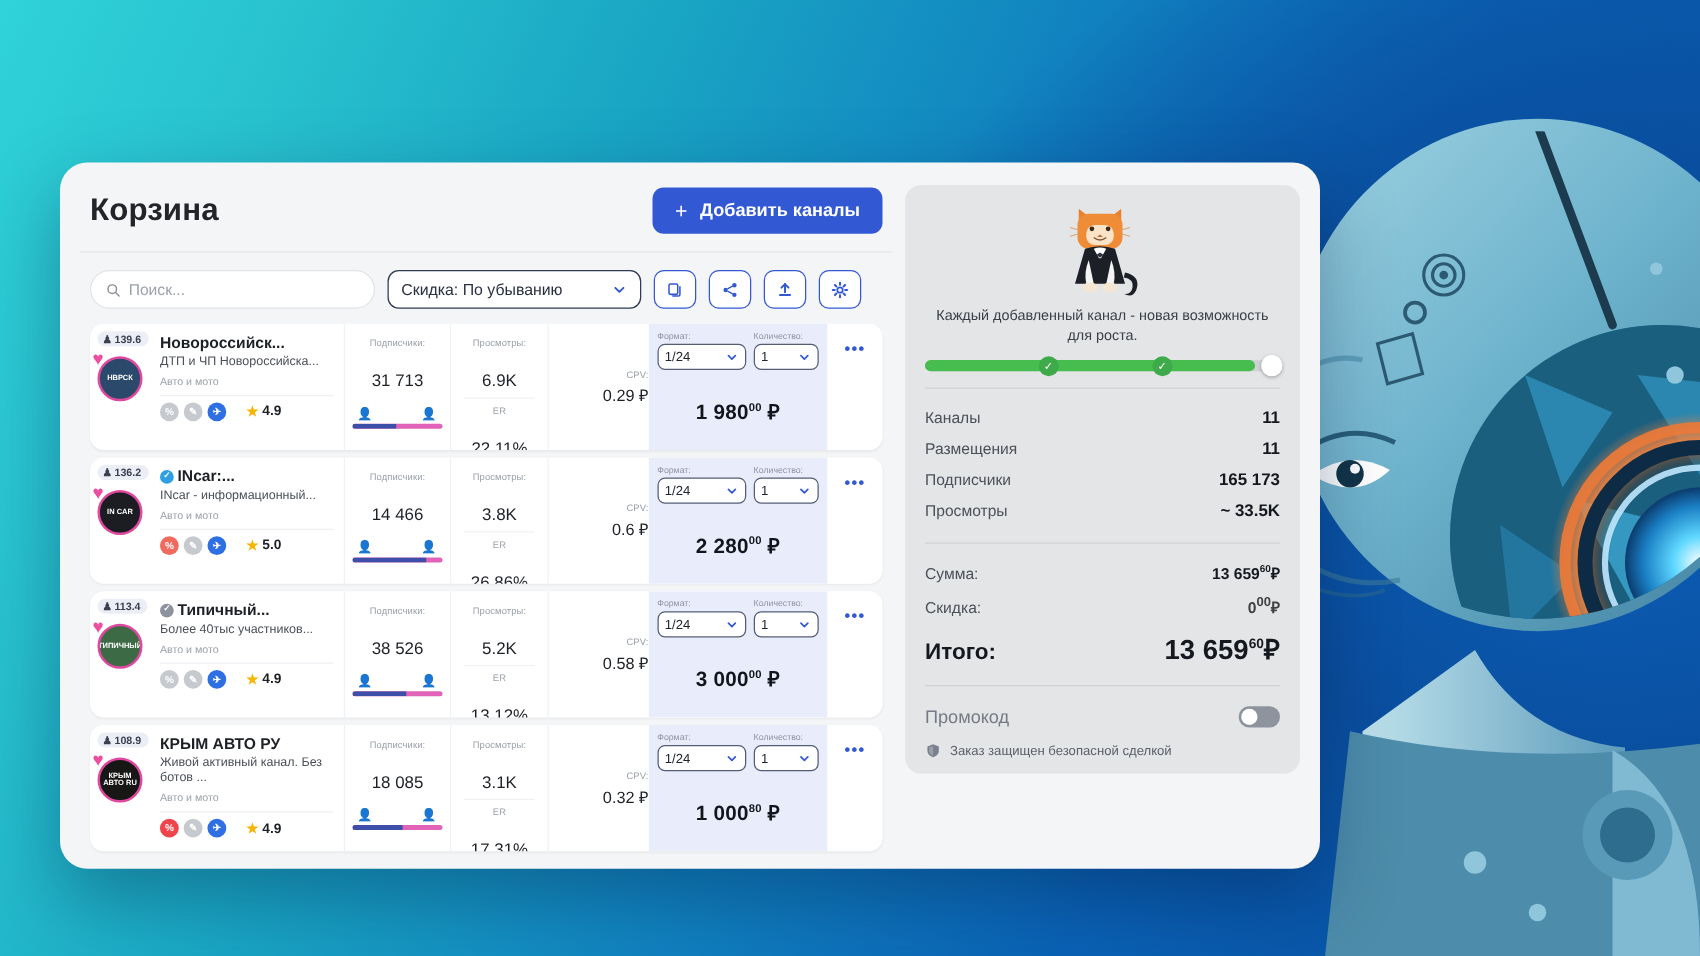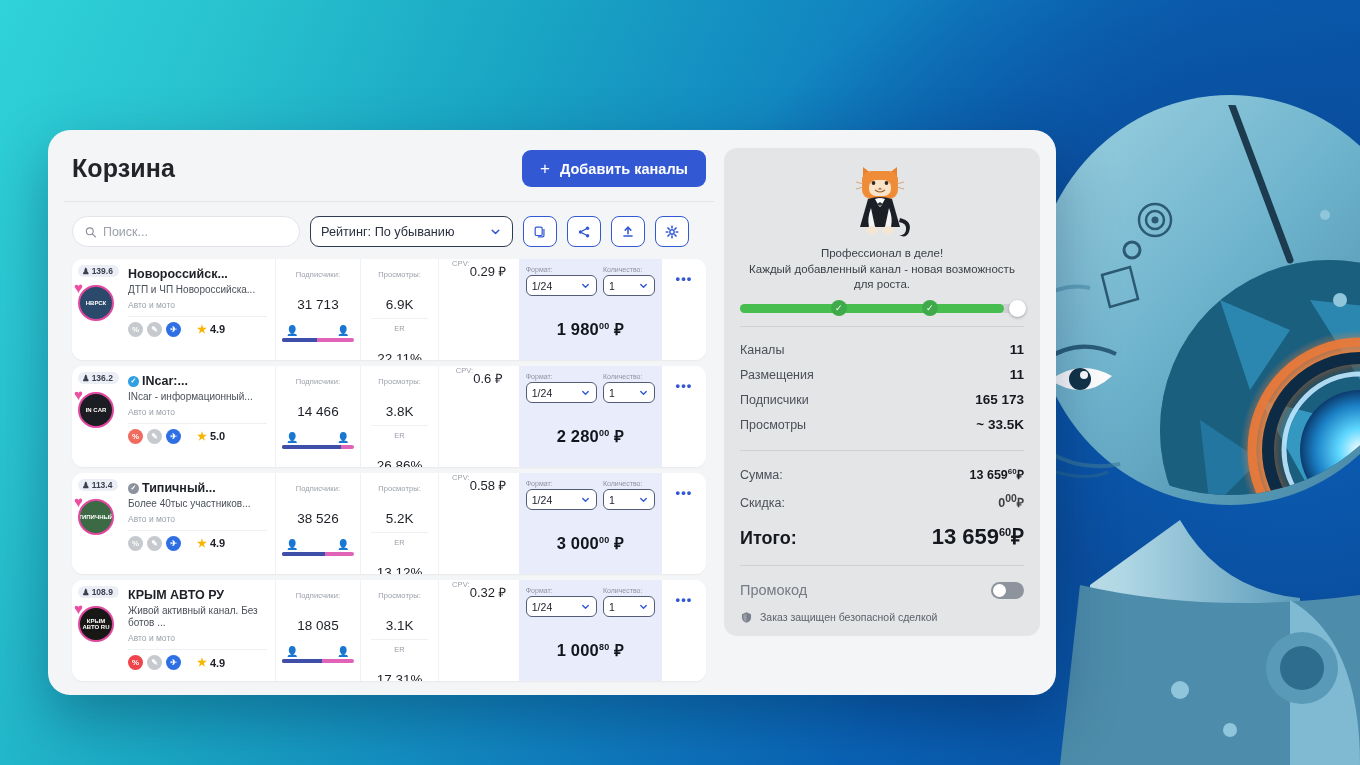--- a/index.html
+++ b/index.html
@@ -102,22 +102,22 @@
   .m-label { font-size:7.5px; color:#9aa0aa; letter-spacing:.1px; }
   .m-value { font-size:13.5px; color:#1d2026; margin-top:18px; }
   .gender { margin-top:13px; }
   .g-ico { display:flex; justify-content:space-between; padding: 0 4px; }
   .g-m { color:#3d63c8; font-size:10px; } .g-f { color:#e063b8; font-size:10px; }
   .g-bar { height:3.5px; border-radius:2px; background:#e063b8; margin-top:2px; overflow:hidden; }
   .g-bar > i { display:block; height:100%; background:#3d4fa8; }
 
   .c-views { width:80px; border-left:1px solid #f0f1f4; padding:11px 4px 6px 4px; text-align:center; }
   .hdiv { height:1px; background:#f0f1f4; margin:6px 6px 5px 6px; }
-  .c-cpv { width:82px; border-left:1px solid #f0f1f4; display:flex; 
-           align-items:flex-start; justify-content:center; }
+  .c-cpv { width:82px; border-left:1px solid #f0f1f4; display:flex; flex-direction:column;
+           align-items:flex-end; justify-content:center; }
   .c-cpv .m-value { font-size:13px; margin-top:3px; }
 
   .c-price { width:146px; background:#e9edfb; display:flex; flex-direction:column; }
   .sel-row { display:flex; gap:6px; padding: 7px 7px 0 7px; }
   .sel-grp { flex:1; }
   .sel-lab { font-size:7px; color:#8d93a3; margin-bottom:2px; }
   .sel {
     height:21px; background:#fff; border:1.2px solid #545d75; border-radius:6px;
     display:flex; align-items:center; justify-content:space-between; padding:6px 5px;
     font-size:10.5px; color:#20242e; cursor:pointer;
@@ -257,21 +257,21 @@
       <div class="toolbar">
         <div class="search">
           <svg width="12" height="12" viewBox="0 0 16 16">
             <circle cx="7" cy="7" r="5" fill="none" stroke="#8b9099" stroke-width="1.7"></circle>
             <path d="M11 11 L15 15" stroke="#8b9099" stroke-width="1.7" stroke-linecap="round"></path>
           </svg>
           <input placeholder="Поиск..." style="">
         </div>
 
         <div class="sortbox">
-          <span>Рейтинг: По убыванию</span>
+          <span>Скидка: По убыванию</span>
           <svg width="13" height="13" viewBox="0 0 16 16">
             <path d="M4 6.5 L8 10.5 L12 6.5" fill="none" stroke="#3358d4" stroke-width="1.9" stroke-linecap="round" stroke-linejoin="round"></path>
           </svg>
         </div>
 
         <div class="icon-btn">
           <svg width="14" height="14" viewBox="0 0 16 16">
             <rect x="2.5" y="2.5" width="8" height="9.5" rx="1.4" fill="none" stroke="#3358d4" stroke-width="1.4"></rect>
             <path d="M12.5 4.5 v7.6 a1.4 1.4 0 0 1 -1.4 1.4 H5.5" fill="none" stroke="#3358d4" stroke-width="1.4"></path>
           </svg>
@@ -682,21 +682,20 @@
             <path d="M35 44 l-3 -2 3 -2 3 2z" fill="#2e3140"></path>
             <path d="M26 46 q-4 10 -2 19 l6 0z" fill="#fff" opacity=".95"></path>
             <path d="M44 46 q4 10 2 19 l-6 0z" fill="#fff" opacity=".95"></path>
             <ellipse cx="27" cy="68" rx="6" ry="4" fill="#f4e6d2"></ellipse>
             <ellipse cx="43" cy="68" rx="6" ry="4" fill="#f4e6d2"></ellipse>
             <path d="M55 56 q13 3 9 14 q-3 7 -10 3 q6 1 7 -5 q1 -7 -7 -8z" fill="#1d1f26"></path>
           </svg>
         </div>
 
         <div class="promo-txt">
-          <span class="l1">Профессионал в деле!</span>
           <span>Каждый добавленный канал - новая возможность для роста.</span>
         </div>
 
         <div class="prog">
           <div class="fill" style="width: 93%;"></div>
           <div class="chk" style="left:32%">✓</div>
           <div class="chk" style="left:64%">✓</div>
           <div class="knob"></div>
         </div>
 

